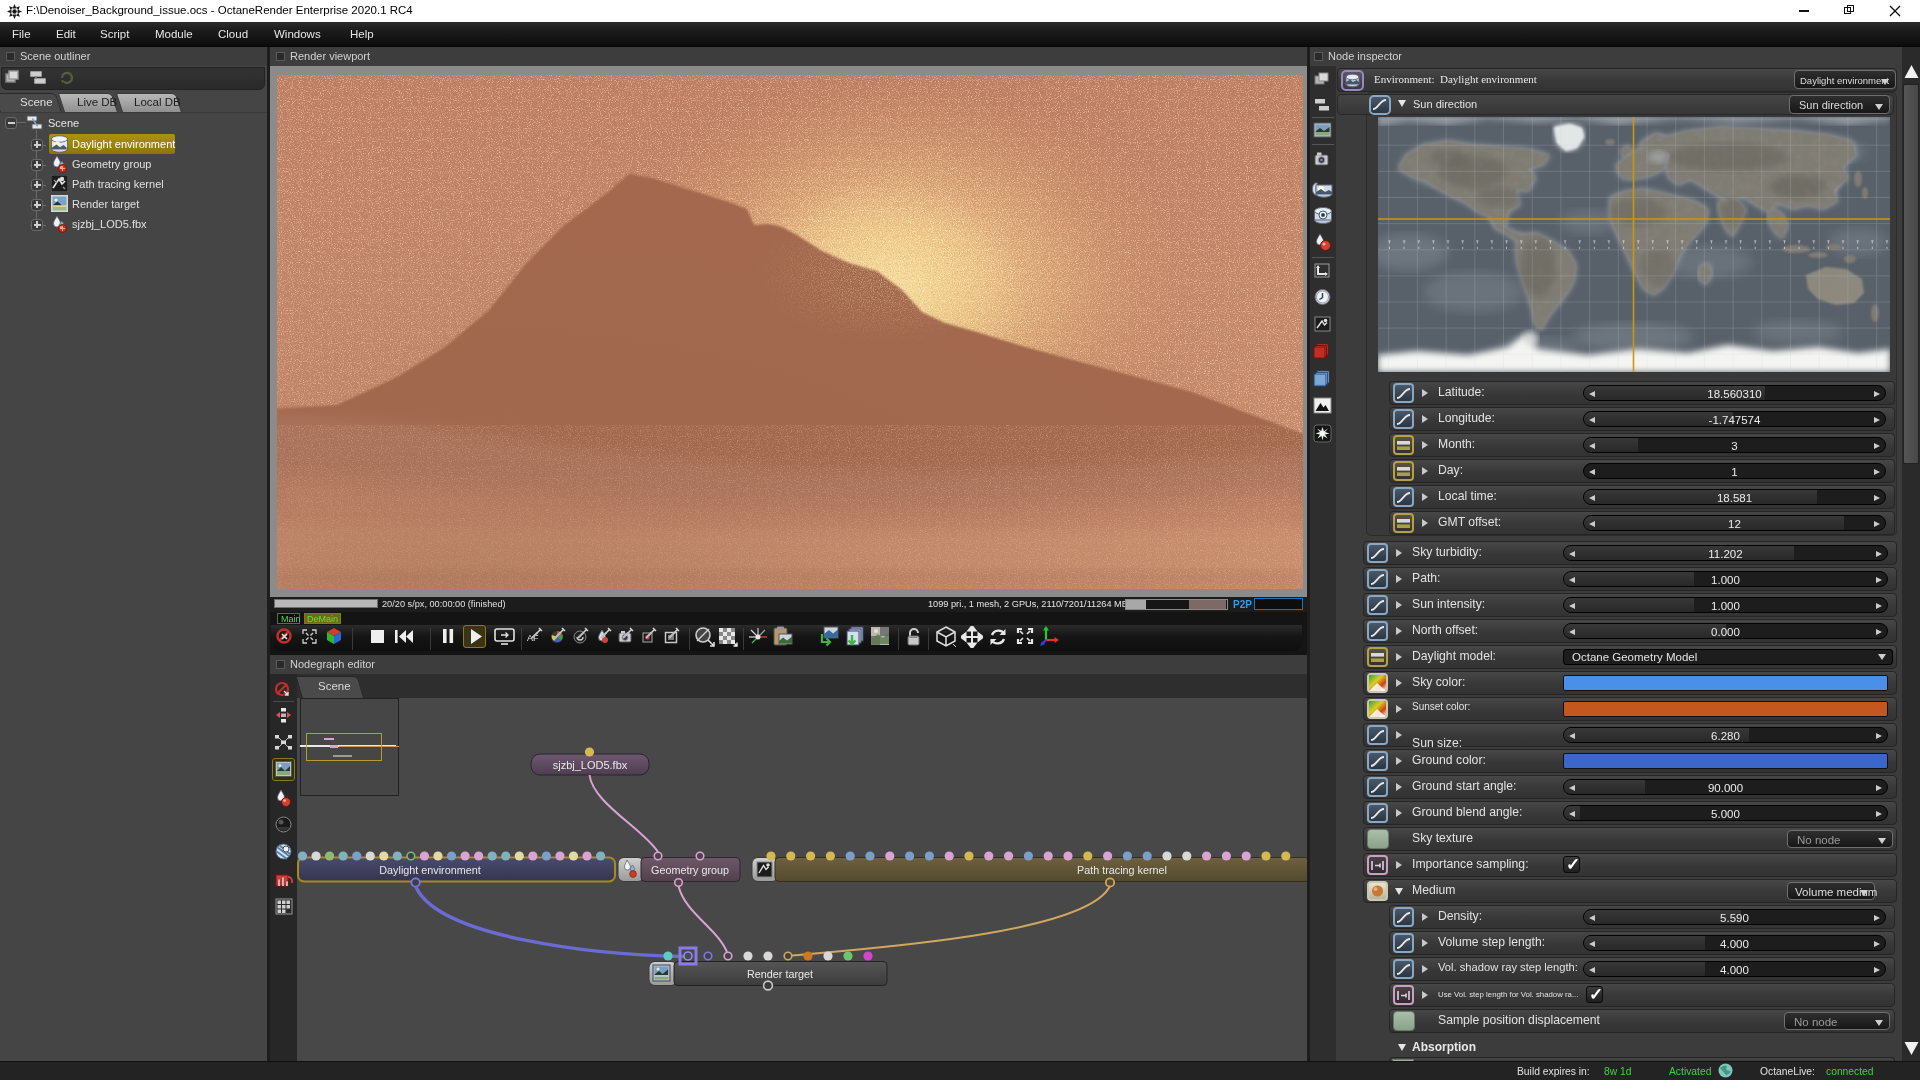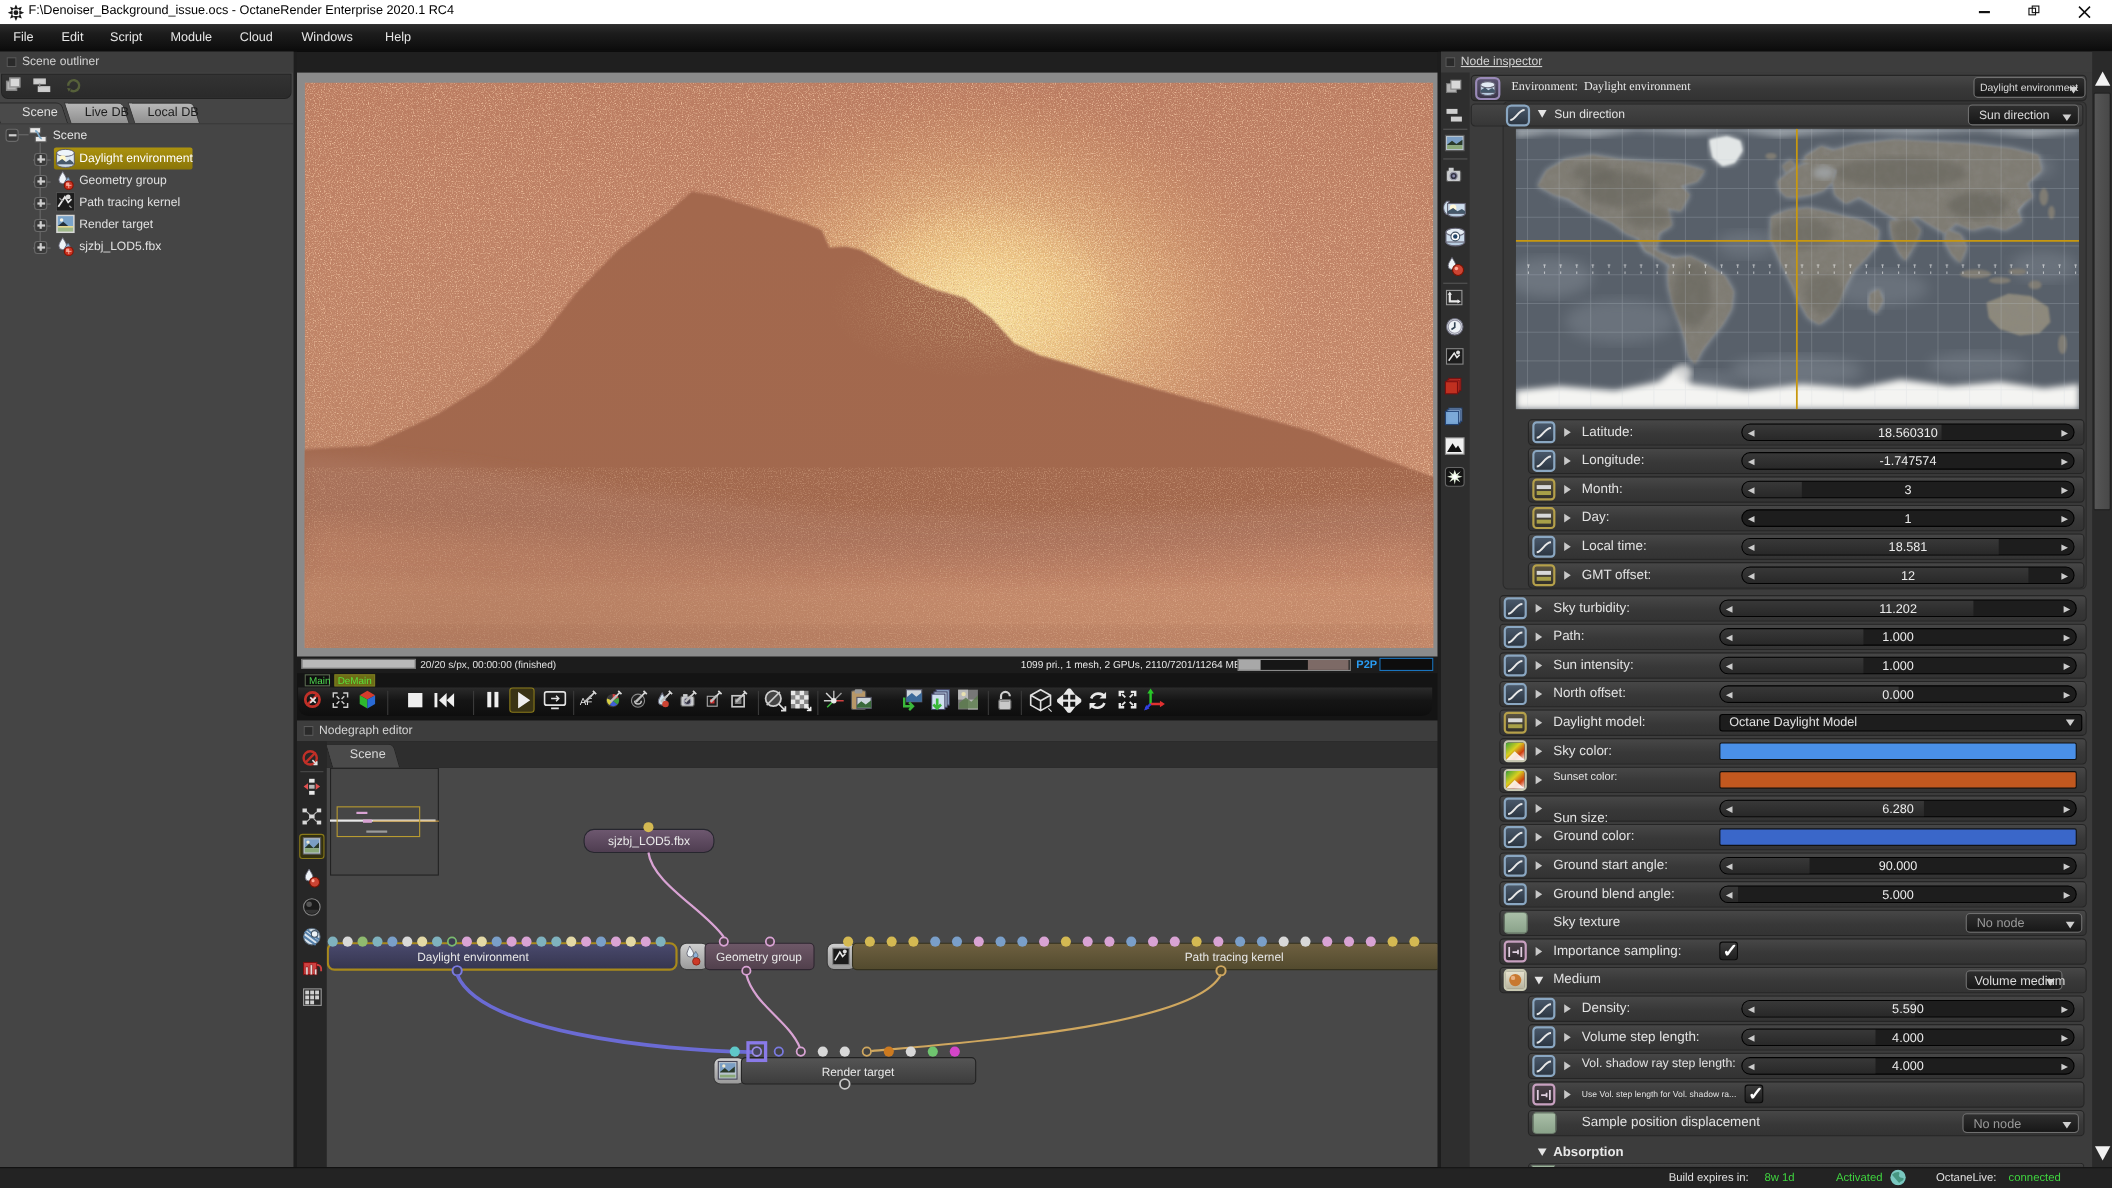--- a/index.html
+++ b/index.html
@@ -157,20 +157,24 @@
 <svg class="abs" style="left:51px;top:215px" width="17" height="18">
       <path d="M6 1 C7.5 4 9.5 6 9.5 8.5 A3.5 3.5 0 0 1 2.5 8.5 C2.5 6 4.5 4 6 1 Z" fill="#eef4f8" stroke="#667" stroke-width=".8"></path>
       <path d="M11 6 C12 8 13.5 9.5 13.5 11 A2.8 2.8 0 0 1 7.9 11 C7.9 9.5 9.5 8 11 6 Z" fill="#8fb3d9" stroke="#567" stroke-width=".8"></path>
       <circle cx="11.5" cy="13.5" r="4" fill="#cc3322" stroke="#881100"></circle>
       <circle cx="10.2" cy="12.2" r="1.3" fill="#ff9988"></circle>
       <path d="M9 13.5 h5 M11.5 11 v5" stroke="#ffccbb" stroke-width=".7"></path>
     </svg>
 <div class="abs" style="left:72px;top:218px;font-size:11px;color:#e0e0e0;">sjzbj_LOD5.fbx</div>
 
 <div class="abs" style="left:267px;top:47px;width:3px;height:1014px;background:#1d1d1d;"></div>
+<div class="hdr" style="left:270px;top:47px;width:1037px;height:19px;">
+      <div class="cb"></div>
+      <div class="t">Render viewport</div>
+    </div>
 <div class="abs" style="left:270px;top:66px;width:1037px;height:531px;background:#8b8b8b;"></div>
 
 <svg class="abs" style="left:277px;top:75px" width="1026" height="514" viewBox="0 0 1026 514">
 <defs>
  <linearGradient id="sky" x1="0" y1="0" x2="0" y2="1">
   <stop offset="0" stop-color="#bb7c61"></stop>
           <stop offset=".4" stop-color="#c28568"></stop>
           <stop offset=".75" stop-color="#c68a6b"></stop>
           <stop offset="1" stop-color="#c58868"></stop>
  </linearGradient>
@@ -667,21 +671,21 @@
       <circle cx="7.5" cy="7.5" r="7" fill="#7ac8c0"></circle>
       <path d="M2 5 a7 7 0 0 1 6 -2.5 c2 1.5 -1 3 1 4.5 s4 0 3.5 2 c-.5 2 -3 1.5 -4 3.5" fill="#3a8a70" opacity=".8"></path>
     </svg>
 <div class="abs" style="left:1760px;top:1066px;font-size:10.3px;color:#e0e0e0;">OctaneLive:</div>
 <div class="abs" style="left:1826px;top:1066px;font-size:10.3px;color:#3fd43f;">connected</div>
 
 <div class="abs" style="left:1307px;top:47px;width:3px;height:1014px;background:#1d1d1d;"></div>
 <div class="abs" style="left:1310px;top:47px;width:610px;height:1014px;background:#3c3c3c;"></div>
 <div class="hdr" style="left:1310px;top:47px;width:610px;height:19px;">
       <div class="cb" style="left:4px;"></div>
-      <div class="t" style="left:18px;text-decoration:underline;">Node inspector</div>
+      <div class="t" style="left:18px;">Node inspector</div>
     </div>
 <div class="abs" style="left:1310px;top:66px;width:26px;height:995px;background:#2e2e2e;"></div>
 
 <svg class="abs" style="left:1313px;top:71px" width="20" height="18">
       <rect x="2" y="5" width="9" height="8" fill="#b5b5b5" stroke="#777"></rect>
       <rect x="6" y="2" width="9" height="8" fill="#dadada" stroke="#888"></rect>
     </svg>
 <svg class="abs" style="left:1313px;top:97px" width="20" height="16">
       <rect x="2" y="2" width="10" height="4.5" fill="#cfcfcf"></rect>
       <rect x="6" y="9" width="10" height="4.5" fill="#cfcfcf"></rect>
@@ -1147,21 +1151,21 @@
     </div>
 <div class="row" style="left:1363px;top:645px;width:534px;"></div>
     <div class="ricon iico" style="left:1367px;top:647px;"></div>
     <svg class="abs" style="left:1370px;top:651px" width="15" height="13">
       <rect x="1" y="2" width="13" height="3.6" fill="#d8d8d8"></rect>
       <rect x="1" y="7.4" width="13" height="3.6" fill="#a8a048"></rect>
     </svg>
     <div class="rarrow" style="left:1396px;top:653px;"></div>
     <div class="rlab" style="left:1412px;top:649px;font-size:12.2px;">Daylight model:</div>
     <div class="slider" style="left:1563px;top:649px;width:330px;border-radius:3px;">
-      <div class="abs" style="left:8px;top:1px;font-size:11.5px;color:#e2e2e2;white-space:nowrap;">Octane Daylight Model</div>
+      <div class="abs" style="left:8px;top:1px;font-size:11.5px;color:#e2e2e2;white-space:nowrap;">Octane Geometry Model</div>
       <div class="da" style="position:absolute;right:6px;bottom:4px;width:0;height:0;border-top:6px solid #cfcfcf;border-left:4.5px solid transparent;border-right:4.5px solid transparent;"></div>
     </div>
 <div class="row" style="left:1363px;top:671px;width:534px;"></div>
     <div class="ricon cico" style="left:1367px;top:673px;"></div>
     <svg class="abs" style="left:1369px;top:675px" width="17" height="16">
       <defs>
         <linearGradient id="cg1367673" x1="0" y1="0" x2="1" y2="1">
           <stop offset="0" stop-color="#3aa03a"></stop>
           <stop offset=".4" stop-color="#d8d020"></stop>
           <stop offset=".7" stop-color="#d04010"></stop>

